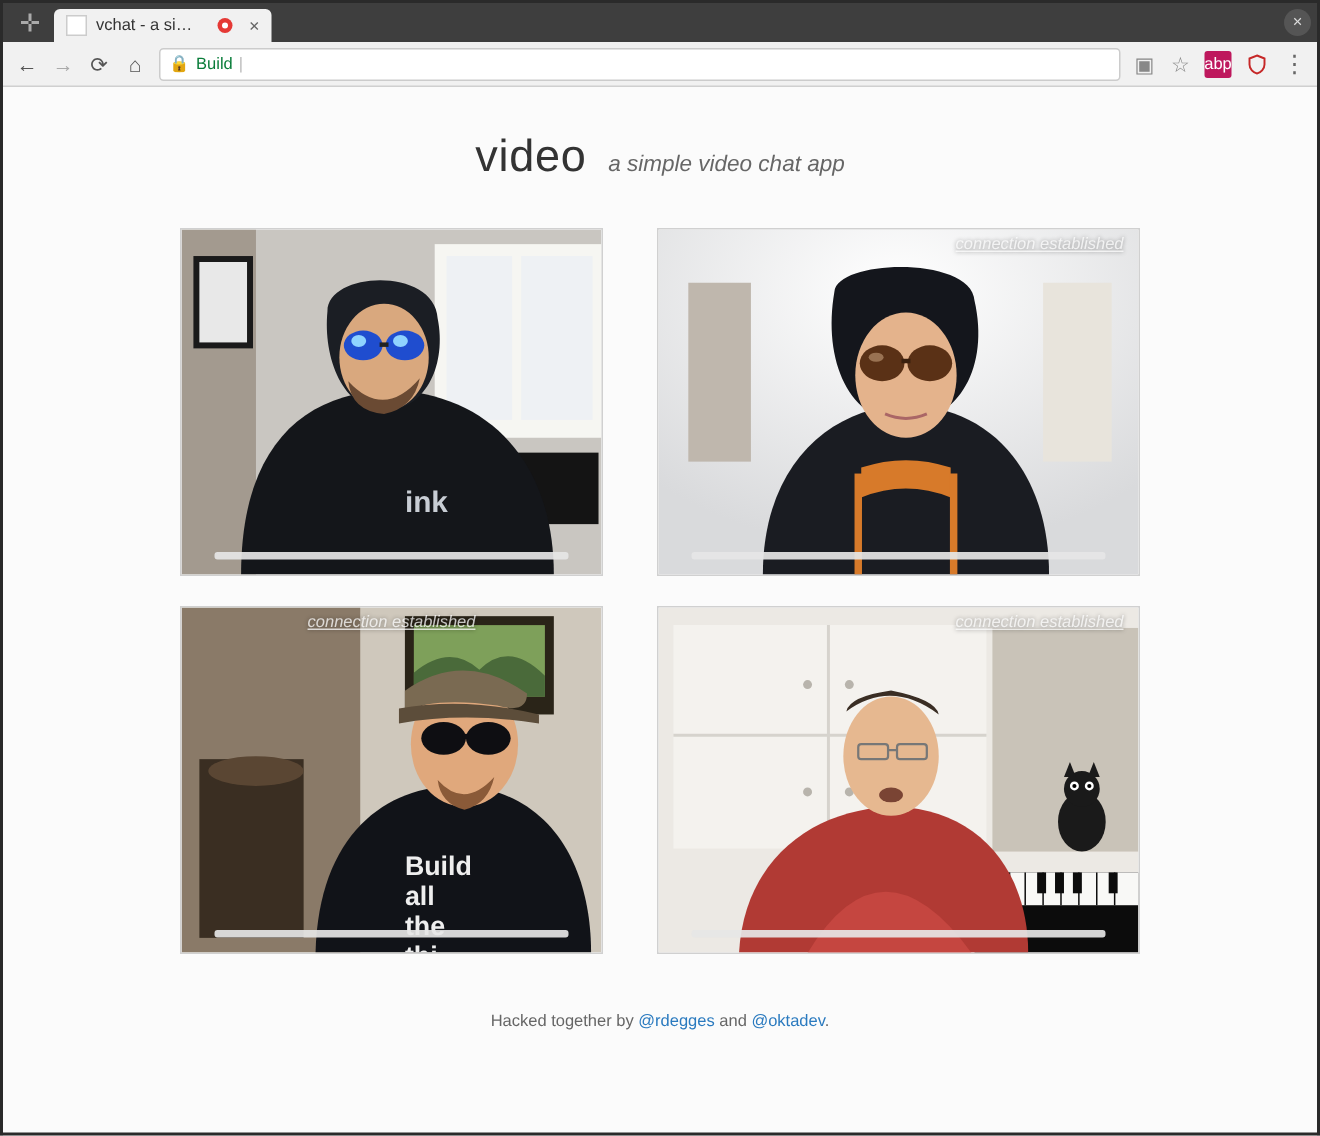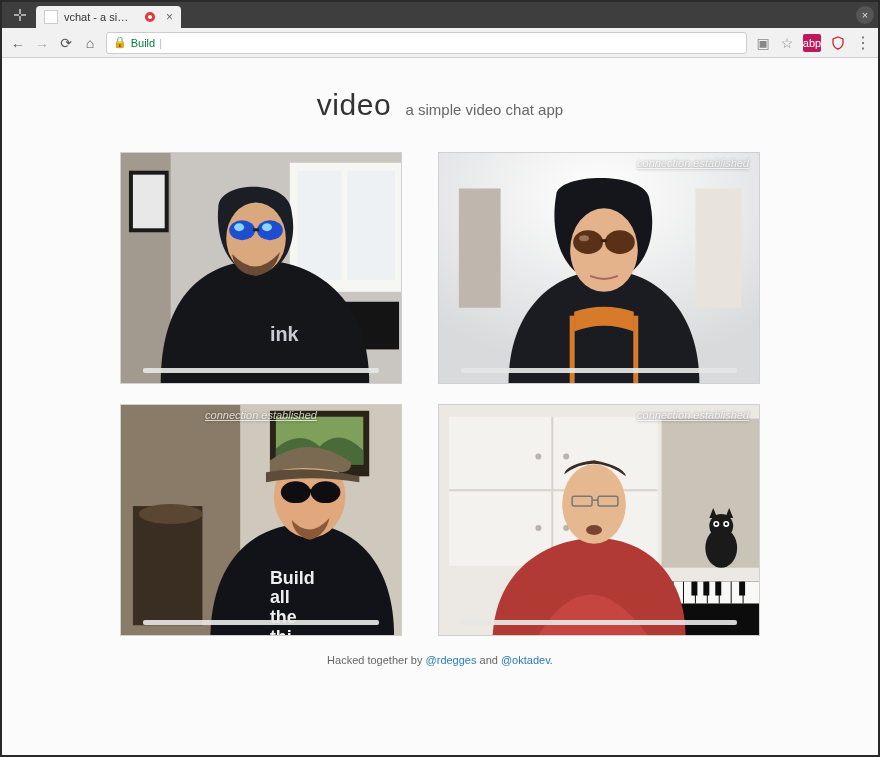--- a/index.html
+++ b/index.html
@@ -28,34 +28,34 @@
   .ext { width: 18px; height: 18px; display: flex; align-items: center; justify-content: center; font-size: 11px; }
   .ext.red { background: #be185d; color: #fff; border-radius: 2px; }
   .ext.shield { color: #c62828; }
   .kebab { color: #666; letter-spacing: -1px; }
 
   
   .page { flex: 1; background: #fbfbfb; overflow: hidden; position: relative; border: 2px solid #2a2a2a; border-top: none; }
   .page-inner { padding: 30px 0 0; }
   .header { text-align: center; margin-bottom: 30px; }
   .header .logo { font-size: 30px; font-weight: 300; color: #333; letter-spacing: 0.5px; }
-  .header .tag { font-size: 15px; color: #666; margin-left: 10px; font-weight: 300; }
+  .header .tag { font-size: 15px; font-style: italic; color: #666; margin-left: 10px; font-weight: 300; }
   .roombar { display: flex; justify-content: center; margin-bottom: 20px; }
   .roombox { background: #d6d6d6; padding: 8px 16px; font-size: 12px; color: #333; }
   .roombox .label { font-weight: 500; }
   .roombox .url { color: #444; }
 
   .grid { display: grid; grid-template-columns: 282px 322px; grid-template-rows: 232px 232px; gap: 20px 36px; justify-content: center; padding: 0 0 12px; }
   .tile { position: relative; border: 1px solid #d0d0d0; overflow: hidden; }
   .tile svg { width: 100%; height: 100%; display: block; }
   .conn { position: absolute; top: 4px; right: 10px; color: rgba(255,255,255,0.75); font-size: 11px; font-style: italic; text-shadow: 0 0 3px rgba(0,0,0,0.4); text-decoration: underline; }
   .conn.left { left: 50%; right: auto; transform: translateX(-50%); }
   .progress { position: absolute; bottom: 10px; left: 22px; right: 22px; height: 5px; background: rgba(230,230,230,0.92); border-radius: 2px; }
 
-  .footer { text-align: center; font-size: 11px; color: #666; margin-top: 6px; }
+  .footer { text-align: center; font-size: 11px; color: #666; margin-top: 27px; }
   .footer .link { color: #2a7abf; }
 </style>
 </head>
 <body>
 
 <div class="chrome">
   <div class="tabbar">
     <div class="pin">
       <svg width="14" height="14" viewBox="0 0 14 14">
           <rect x="6" y="1" width="2" height="5" fill="#aaa"></rect>

